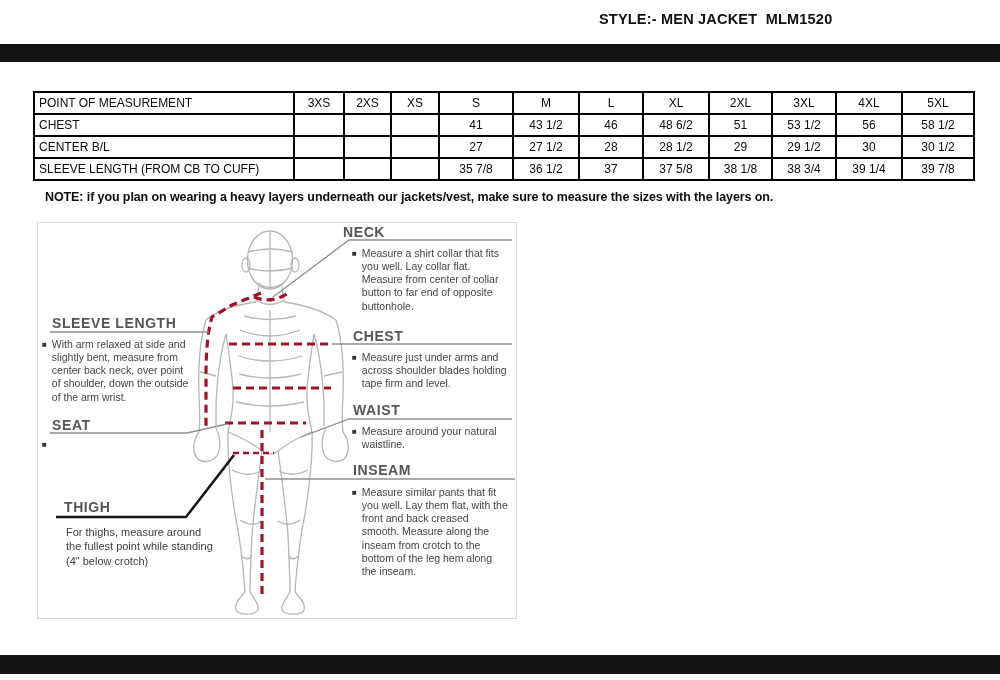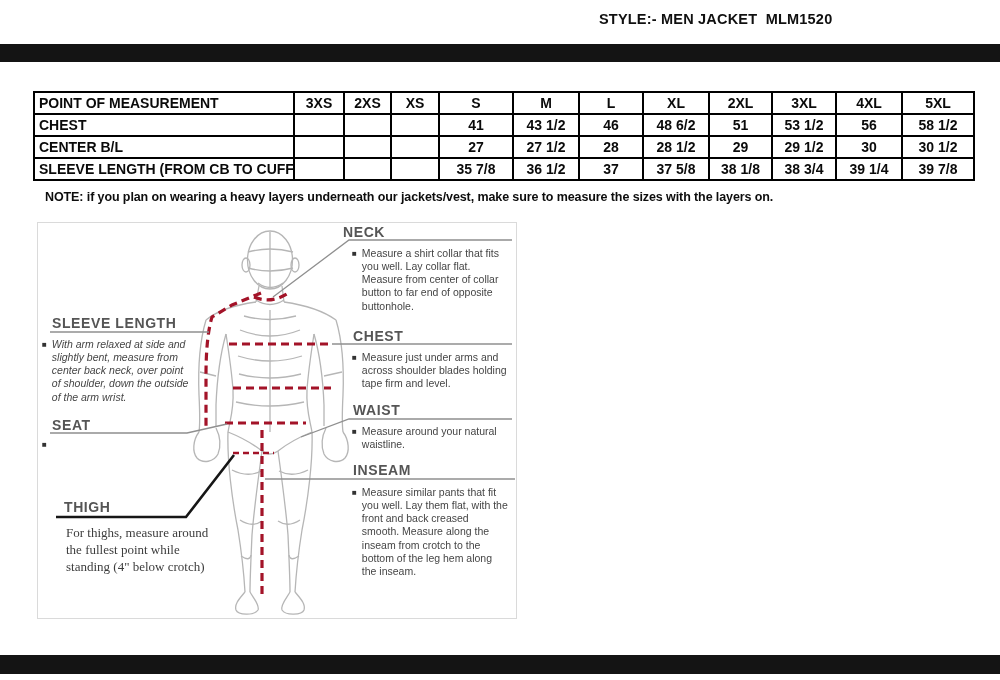--- a/index.html
+++ b/index.html
@@ -19,21 +19,21 @@
   
   .scan-bar{left:0;width:1000px;background:#141414;}
   #scan-bar-top{top:44px;height:18px;}
   #scan-bar-bottom{top:655px;height:19px;}
 
   
   #size-table{
     left:33px;top:91px;width:932px;border-collapse:collapse;table-layout:fixed;
   }
   #size-table th,#size-table td{
-    border:2px solid #000;font-size:14px;font-weight:bold;color:#0a0a0a;
+    border:2px solid #000;font-size:12px;font-weight:normal;color:#0a0a0a;
     padding:1px 3px;height:18px;text-align:center;overflow:hidden;white-space:nowrap;
   }
   #size-table th.pom,#size-table td.pom{text-align:left;padding-left:4px;}
 
   
   #note-line{
     left:33px;top:190px;width:940px;font-size:12.5px;font-weight:bold;color:#0d0d0d;letter-spacing:-0.1px;padding-left:12px;
   }
 
   
@@ -41,21 +41,21 @@
   #diagram-svg{left:0;top:0;}
 
   .dg-heading{
     font-size:14px;font-weight:bold;letter-spacing:.6px;color:#555;white-space:nowrap;
   }
   .dg-desc{display:flex;align-items:flex-start;color:#454545;}
   .dg-desc .bullet{
     font-size:8px;line-height:13px;margin-right:5px;color:#333;flex:0 0 auto;
   }
   .dg-desc .txt{font-size:10.5px;line-height:1.25;}
-  .dg-desc.no-bullet .txt{font-size:13px;line-height:1.3;color:#3d3d3d;font-family:Liberation Serif, serif;}
+  .dg-desc.no-bullet .txt{font-size:11px;line-height:1.3;color:#3d3d3d;}
 </style>
 </head>
 <body>
 
 <div class="abs" id="doc-title">STYLE:- MEN JACKET  MLM1520</div>
 
 <div class="abs scan-bar" id="scan-bar-top"></div>
 <div class="abs scan-bar" id="scan-bar-bottom"></div>
 
 <table class="abs" id="size-table">
@@ -239,21 +239,21 @@
 
 <div class="abs dg-heading" style="left:353px;top:462px;">INSEAM</div>
 <div class="abs dg-desc" style="left:352px;top:486px;width:162px;">
   <span class="bullet">■</span>
   <div class="txt" style="width:147px;">Measure similar pants that fit you well. Lay them flat, with the front and back creased smooth. Measure along the inseam from crotch to the bottom of the leg hem along the inseam.</div>
 </div>
 
 <div class="abs dg-heading" style="left:52px;top:315px;">SLEEVE LENGTH</div>
 <div class="abs dg-desc" style="left:42px;top:338px;width:165px;">
   <span class="bullet">■</span>
-  <div class="txt" style="width:142px;font-style:italic;">With arm relaxed at side and slightly bent, measure from center back neck, over point of shoulder, down the outside of the arm wrist.</div>
+  <div class="txt" style="width:142px;">With arm relaxed at side and slightly bent, measure from center back neck, over point of shoulder, down the outside of the arm wrist.</div>
 </div>
 
 <div class="abs dg-heading" style="left:52px;top:417px;">SEAT</div>
 <div class="abs dg-desc" style="left:42px;top:438px;width:165px;">
   <span class="bullet">■</span>
 </div>
 
 <div class="abs dg-heading" style="left:64px;top:499px;">THIGH</div>
 <div class="abs dg-desc no-bullet" style="left:66px;top:525px;width:160px;">
   <div class="txt" style="width:152px;">For thighs, measure around the fullest point while standing (4" below crotch)</div>

